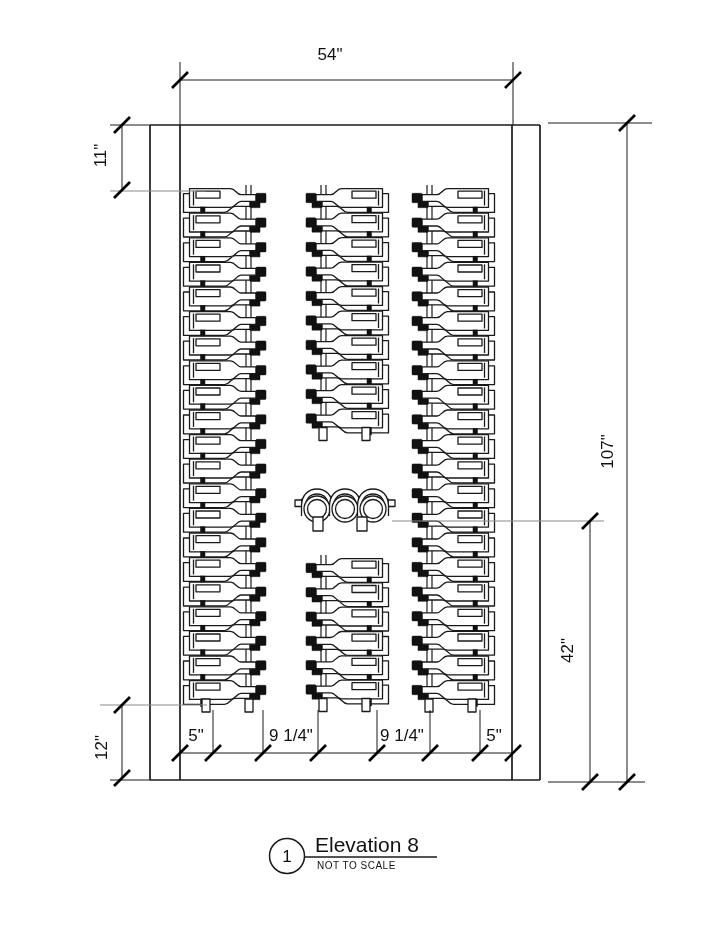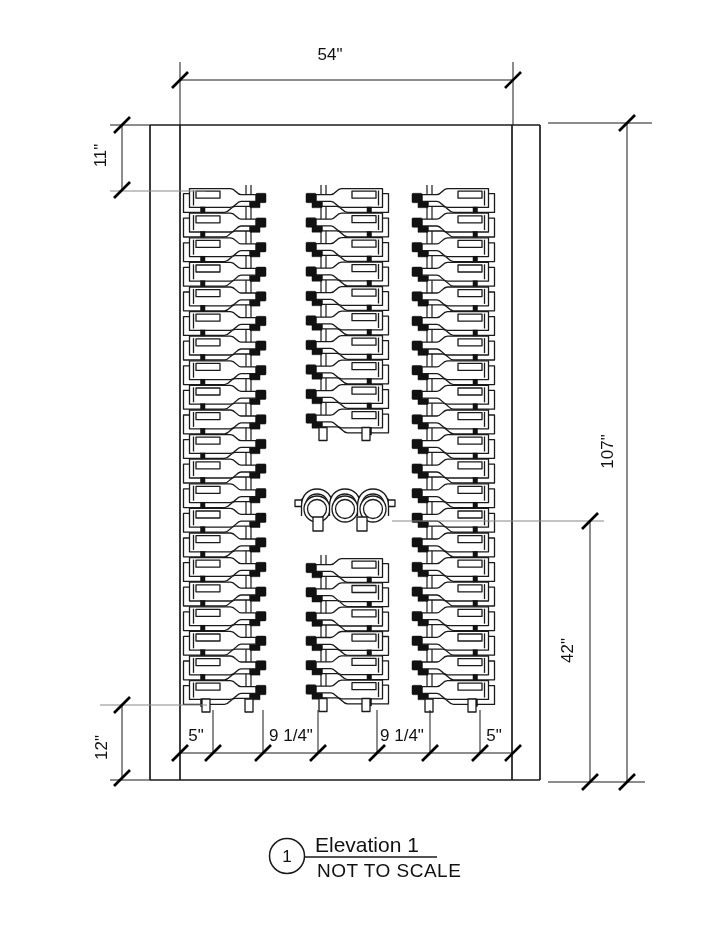--- a/index.html
+++ b/index.html
@@ -11,21 +11,21 @@
   .leader{stroke:#8a8a8a;stroke-width:1.1;fill:none;}
   .tickline{stroke:#000;stroke-width:2.6;}
   .rail{stroke:#1a1a1a;stroke-width:1.2;fill:none;}
   .bstroke{stroke:#1a1a1a;stroke-width:1.3;stroke-linejoin:round;}
   .bfill{fill:#fff;}
   .nofill{fill:none;}
   .dark{fill:#111;stroke:#111;stroke-width:.5;}
   .label{position:absolute;font-size:17px;line-height:1;white-space:nowrap;text-align:center;}
   .vlabel{transform:rotate(-90deg);transform-origin:center center;}
   .title-text{position:absolute;font-size:21px;line-height:1;}
-  .subtitle-text{position:absolute;font-size:19px;line-height:1;letter-spacing:.5px;}
+  .subtitle-text{position:absolute;font-size:10px;line-height:1;letter-spacing:.5px;}
   .callout-num{position:absolute;font-size:17px;line-height:1;width:22px;text-align:center;}
 </style>
 </head>
 <body>
 
 <div id="page">
 
   <svg id="elev-svg" width="726" height="932" viewBox="0 0 726 932">
     <defs>
       <path id="bottle-outline" d="M10 6.6 H25 C29.5 6.6 30.5 0.6 35.5 0.6 H76.5 V19.4 H35.5 C30.5 19.4 29.5 13.4 25 13.4 H10 Z"></path>
@@ -219,15 +219,15 @@
   <div class="label vlabel" style="left:79px;top:147px;width:42px;">11"</div>
   <div class="label vlabel" style="left:79px;top:739px;width:44px;">12"</div>
   <div class="label vlabel" style="left:576px;top:443px;width:62px;">107"</div>
   <div class="label vlabel" style="left:538px;top:642px;width:58px;">42"</div>
   <div class="label" style="left:171px;top:727px;width:50px;">5"</div>
   <div class="label" style="left:256px;top:727px;width:70px;">9 1/4"</div>
   <div class="label" style="left:367px;top:727px;width:70px;">9 1/4"</div>
   <div class="label" style="left:469px;top:727px;width:50px;">5"</div>
 
   <div class="callout-num" style="left:276px;top:848px;">1</div>
-  <div class="title-text" style="left:315px;top:834px;">Elevation 1</div>
+  <div class="title-text" style="left:315px;top:834px;">Elevation 8</div>
   <div class="subtitle-text" style="left:317px;top:861px;">NOT TO SCALE</div>
 </div>
 
 </body></html>

